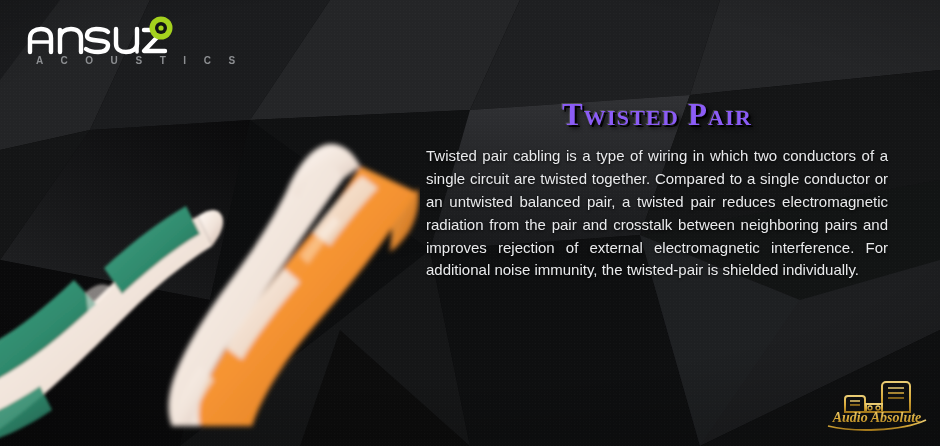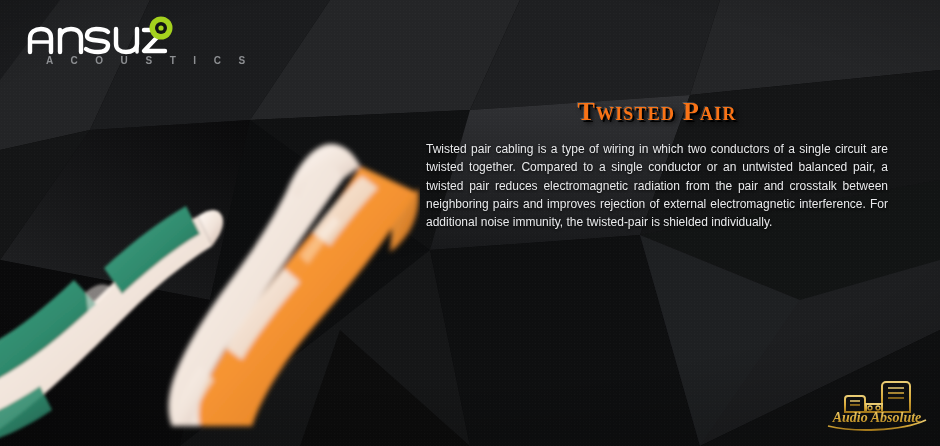--- a/index.html
+++ b/index.html
@@ -57,21 +57,21 @@
   }
   .logo-wordmark {
     position: relative;
     display: block;
     width: 150px;
     height: 44px;
   }
   .logo-wordmark svg { display: block; }
   .logo-sub {
     position: absolute;
-    left: 20px;
+    left: 10px;
     top: 40px;
     font-size: 10px;
     letter-spacing: 7.4px;
     color: #8d8f92;
     font-weight: 700;
     line-height: 1;
     white-space: nowrap;
   }
 
   
@@ -90,36 +90,36 @@
     position: absolute;
     left: 426px;
     top: 98px;
     width: 462px;
   }
   .title {
     margin: 0 0 14px 0;
     text-align: center;
     font-family: "Liberation Serif", "DejaVu Serif", serif;
     font-weight: 700;
-    font-size: 26px;
+    font-size: 31px;
     line-height: 1.08;
-    color: #f97316;
+    color: #8b5cf6;
     font-variant: small-caps;
     letter-spacing: 1.2px;
     text-shadow:
        2px 2px 0 rgba(0,0,0,.92),
        3px 3px 5px rgba(0,0,0,.85),
       -1px -1px 0 rgba(255,255,255,.18);
   }
   .body-text {
     margin: 0;
     text-align: justify;
     text-justify: inter-word;
     color: #e9eaec;
-    font-size: 12px;
+    font-size: 15px;
     line-height: 1.52;
     text-shadow: 0 1px 3px rgba(0,0,0,.85);
   }
 
   
   .watermark {
     position: absolute;
     right: 8px;
     bottom: 10px;
     width: 110px;

